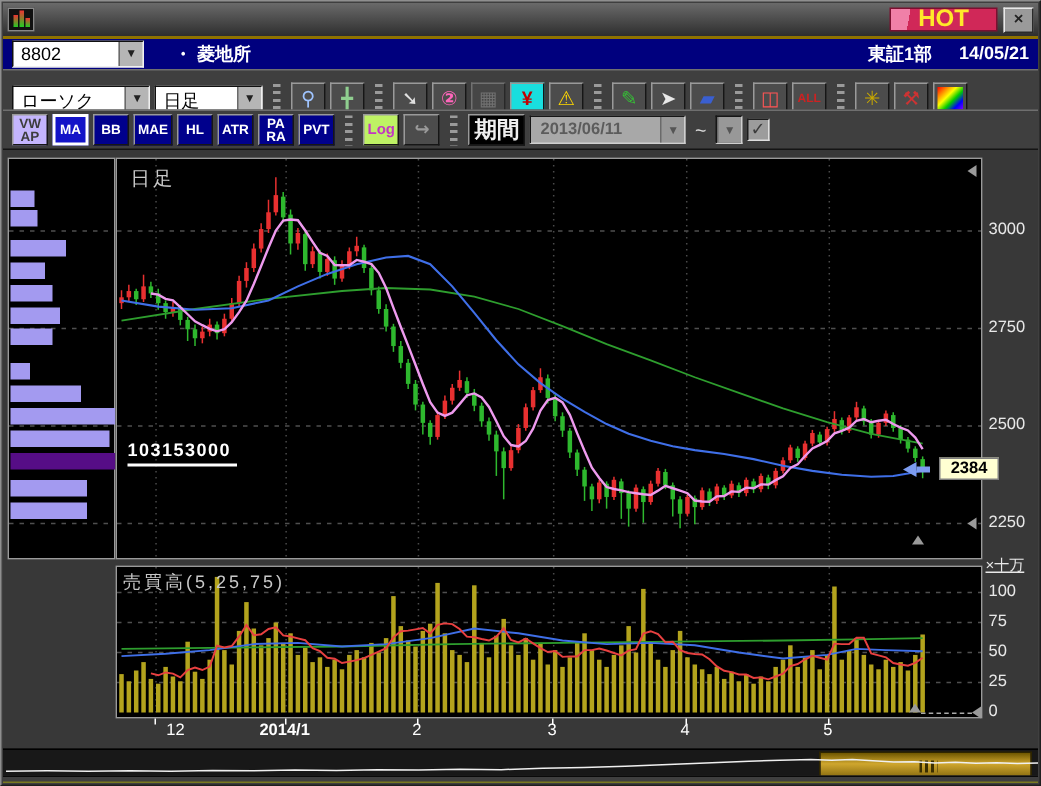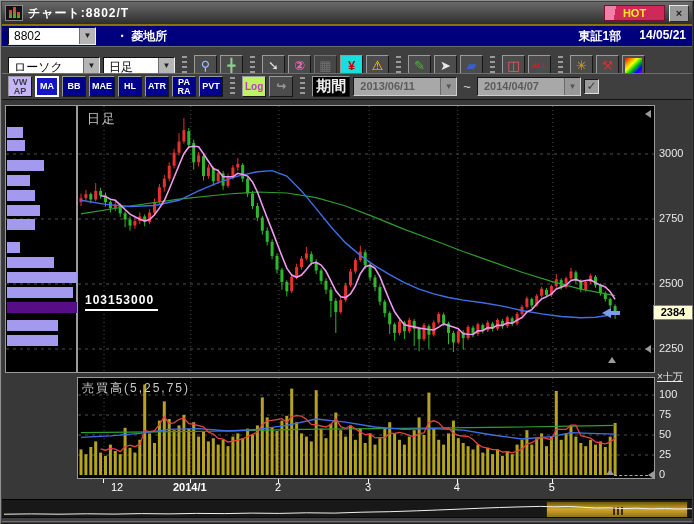--- a/index.html
+++ b/index.html
@@ -3,21 +3,21 @@
 <meta charset="utf-8">
 <style>
   html,body{margin:0;padding:0;background:#1a1a1a;}
   *{box-sizing:border-box;font-family:"Liberation Sans","DejaVu Sans",sans-serif;}
   .window{position:relative;width:694px;height:524px;background:#3f3f3f;border:1px solid #8f8f8f;border-right-color:#1f1f1f;border-bottom-color:#1f1f1f;overflow:hidden;}
   
   .titlebar{position:absolute;top:1px;left:1px;right:1px;height:22px;background:linear-gradient(#6a6a6a,#2e2e2e);display:flex;align-items:center;padding:0 3px;}
   .appicon{width:18px;height:16px;background:#111;border:1px solid #888;position:relative;margin-right:5px;}
   .appicon i{position:absolute;bottom:2px;width:3px;background:linear-gradient(#e33,#2c2);}
   .title{color:#fff;font-size:12px;font-weight:bold;letter-spacing:1px;}
-  .hotbtn{margin-left:auto;width:61px;height:16px;background:linear-gradient(100deg,#f080a8 18%,#d02858 18%);border:1px solid #7a1030;color:#ffe92a;font-size:11px;font-weight:bold;text-align:center;line-height:14px;}
+  .hotbtn{margin-left:auto;width:72px;height:16px;background:linear-gradient(100deg,#f080a8 18%,#d02858 18%);border:1px solid #7a1030;color:#ffe92a;font-size:16px;font-weight:bold;text-align:center;line-height:14px;}
   .closebtn{width:20px;height:17px;margin-left:4px;background:#9a9a9a;border:1px solid #e8e8e8;border-right-color:#2a2a2a;border-bottom-color:#2a2a2a;color:#222;font-size:11px;font-weight:bold;text-align:center;line-height:15px;}
   .goldline{position:absolute;top:23px;left:1px;right:1px;height:2px;background:#8f7200;}
   
   .symbolbar{position:absolute;top:25px;left:1px;right:1px;height:20px;background:#00007e;display:flex;align-items:center;padding:0 6px;color:#fff;font-size:12px;}
   .combo{display:flex;height:18px;border:1px solid #101010;border-right-color:#efefef;border-bottom-color:#efefef;background:#fff;}
   .combo .val{padding:1px 5px;font-size:12px;color:#000;min-width:70px;}
   .combo .arr{width:16px;background:#b5b5b5;border-left:1px solid #6a6a6a;color:#222;font-size:8px;text-align:center;line-height:16px;}
   .symname{margin-left:20px;font-weight:bold;}
   .symright{margin-left:auto;display:flex;gap:18px;font-weight:bold;}
   
@@ -44,21 +44,21 @@
   .chartregion{position:absolute;top:99px;left:1px;right:1px;height:399px;background:#383838;}
   .pane{position:absolute;background:#000;border:1px solid #9a9a9a;}
   #histpane{left:3px;top:5px;width:72px;height:268px;}
   #pricepane{left:75px;top:5px;width:578px;height:268px;}
   #volpane{left:75px;top:277px;width:578px;height:102px;}
   .panelabel{position:absolute;color:#c8c8c8;font-size:13px;letter-spacing:2px;z-index:5;}
   .annotation{position:absolute;left:83px;top:193px;color:#fff;font-size:12px;font-weight:bold;letter-spacing:1px;border-bottom:2px solid #fff;padding:0 4px 2px 0;z-index:5;}
   .axislabel{position:absolute;color:#e8e8e8;font-size:11px;z-index:4;}
   .xlabel{position:absolute;top:381px;color:#fff;font-size:11px;transform:translateX(-50%);z-index:4;}
   .xtick{position:absolute;top:379px;width:1px;height:4px;background:#fff;z-index:4;}
-  .pricetag{position:absolute;left:651px;top:205px;width:40px;height:15px;background:#ffffd2;border:1px solid #808080;color:#000;font-size:11px;font-weight:bold;text-align:center;line-height:13px;z-index:6;}
+  .pricetag{position:absolute;left:624px;top:205px;width:40px;height:15px;background:#ffffd2;border:1px solid #808080;color:#000;font-size:11px;font-weight:bold;text-align:center;line-height:13px;z-index:6;}
   .tagarrow{position:absolute;left:600px;top:208px;width:0;height:0;border-top:5px solid transparent;border-bottom:5px solid transparent;border-right:9px solid #7d9cf0;z-index:6;}
   .tagarrowstem{position:absolute;left:609px;top:211px;width:9px;height:4px;background:#7d9cf0;z-index:6;}
   .tri-left{position:absolute;width:0;height:0;border-top:4px solid transparent;border-bottom:4px solid transparent;border-right:6px solid #9a9a9a;z-index:4;}
   .tri-up{position:absolute;width:0;height:0;border-left:4px solid transparent;border-right:4px solid transparent;border-bottom:6px solid #9a9a9a;z-index:4;}
   .zerodash{position:absolute;left:612px;top:375px;width:34px;border-top:1px dashed #aaa;z-index:4;}
   .histbar{position:absolute;left:1px;height:11px;background:#a39af0;}
   .histbar.hl{background:#560d86;}
   
   .scrollbar{position:absolute;top:498px;left:1px;right:1px;height:20px;background:#181818;border-top:1px solid #000;}
   .thumb{position:absolute;left:544px;top:1px;width:142px;height:18px;background:linear-gradient(#6e5600,#cfa62e 45%,#8a6d10);border:1px solid #2e2500;}
@@ -71,21 +71,20 @@
 <body>
 
 <div class="window">
 
   <div class="titlebar">
     <div class="appicon">
         <i style="left:3px;height:8px"></i>
         <i style="left:7px;height:11px"></i>
         <i style="left:11px;height:6px"></i>
       </div>
-    <span class="title">チャート:8802/T</span>
     <div class="hotbtn">HOT</div>
     <div class="closebtn">×</div>
   </div>
   <div class="goldline"></div>
 
   <div class="symbolbar">
     <div class="combo">
       <span class="val">8802</span>
       <span class="arr">▼</span>
     </div>
@@ -176,21 +175,20 @@
         <div class="ibtn flat">↪</div>
       </div>
     <div class="grip"></div>
     <div class="periodbtn">期間</div>
     <div class="datecombo">
       <span class="val">2013/06/11</span>
       <span class="arr">▼</span>
     </div>
     <span class="tilde">~</span>
     <div class="datecombo">
-      <span class="val">2014/04/07</span>
       <span class="arr">▼</span>
     </div>
     <div class="chk">✓</div>
   </div>
 
   <div class="chartregion">
     <div class="pane" id="histpane">
         <svg width="70" height="266">
           <line x1="0" x2="70" y1="48" y2="48" stroke="#4f4f4f" stroke-dasharray="3 4"></line>
           <line x1="0" x2="70" y1="113" y2="113" stroke="#4f4f4f" stroke-dasharray="3 4"></line>

